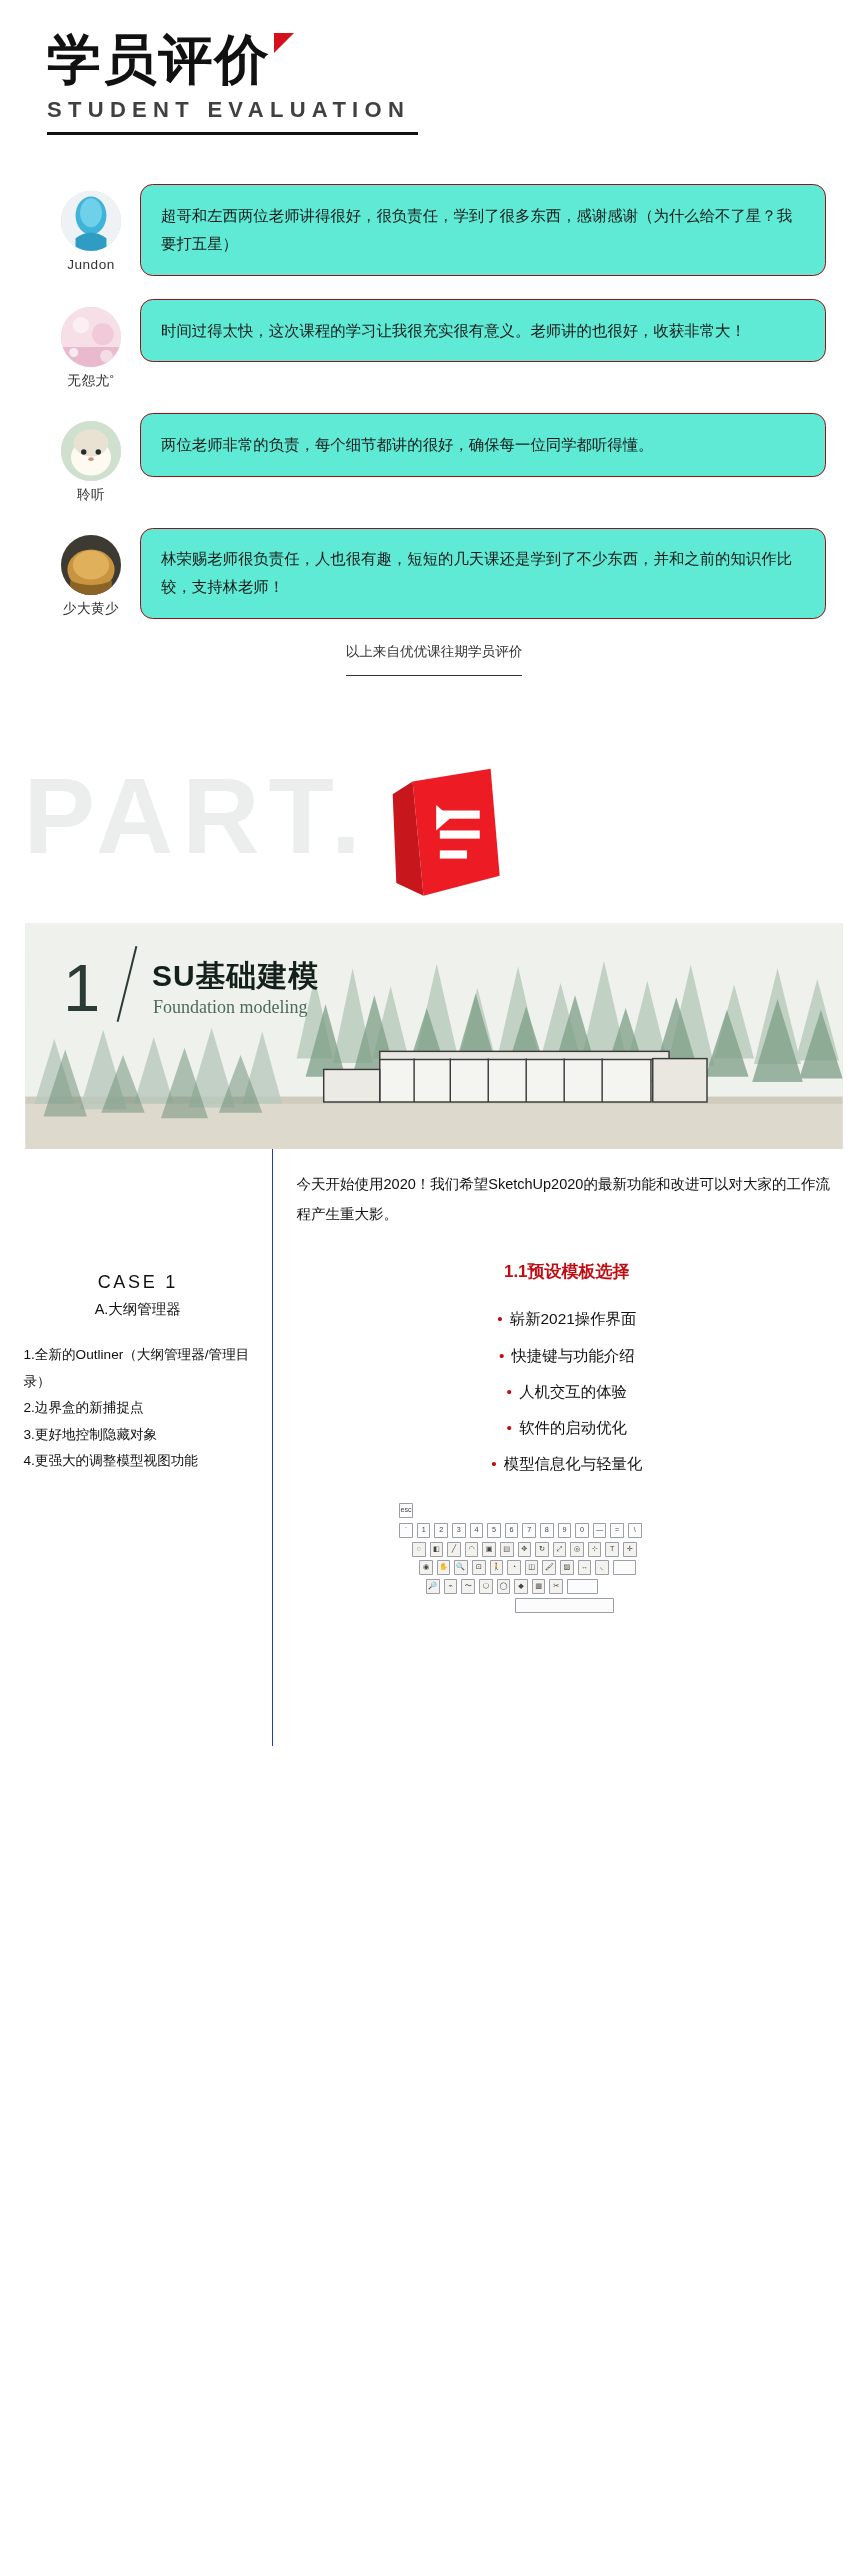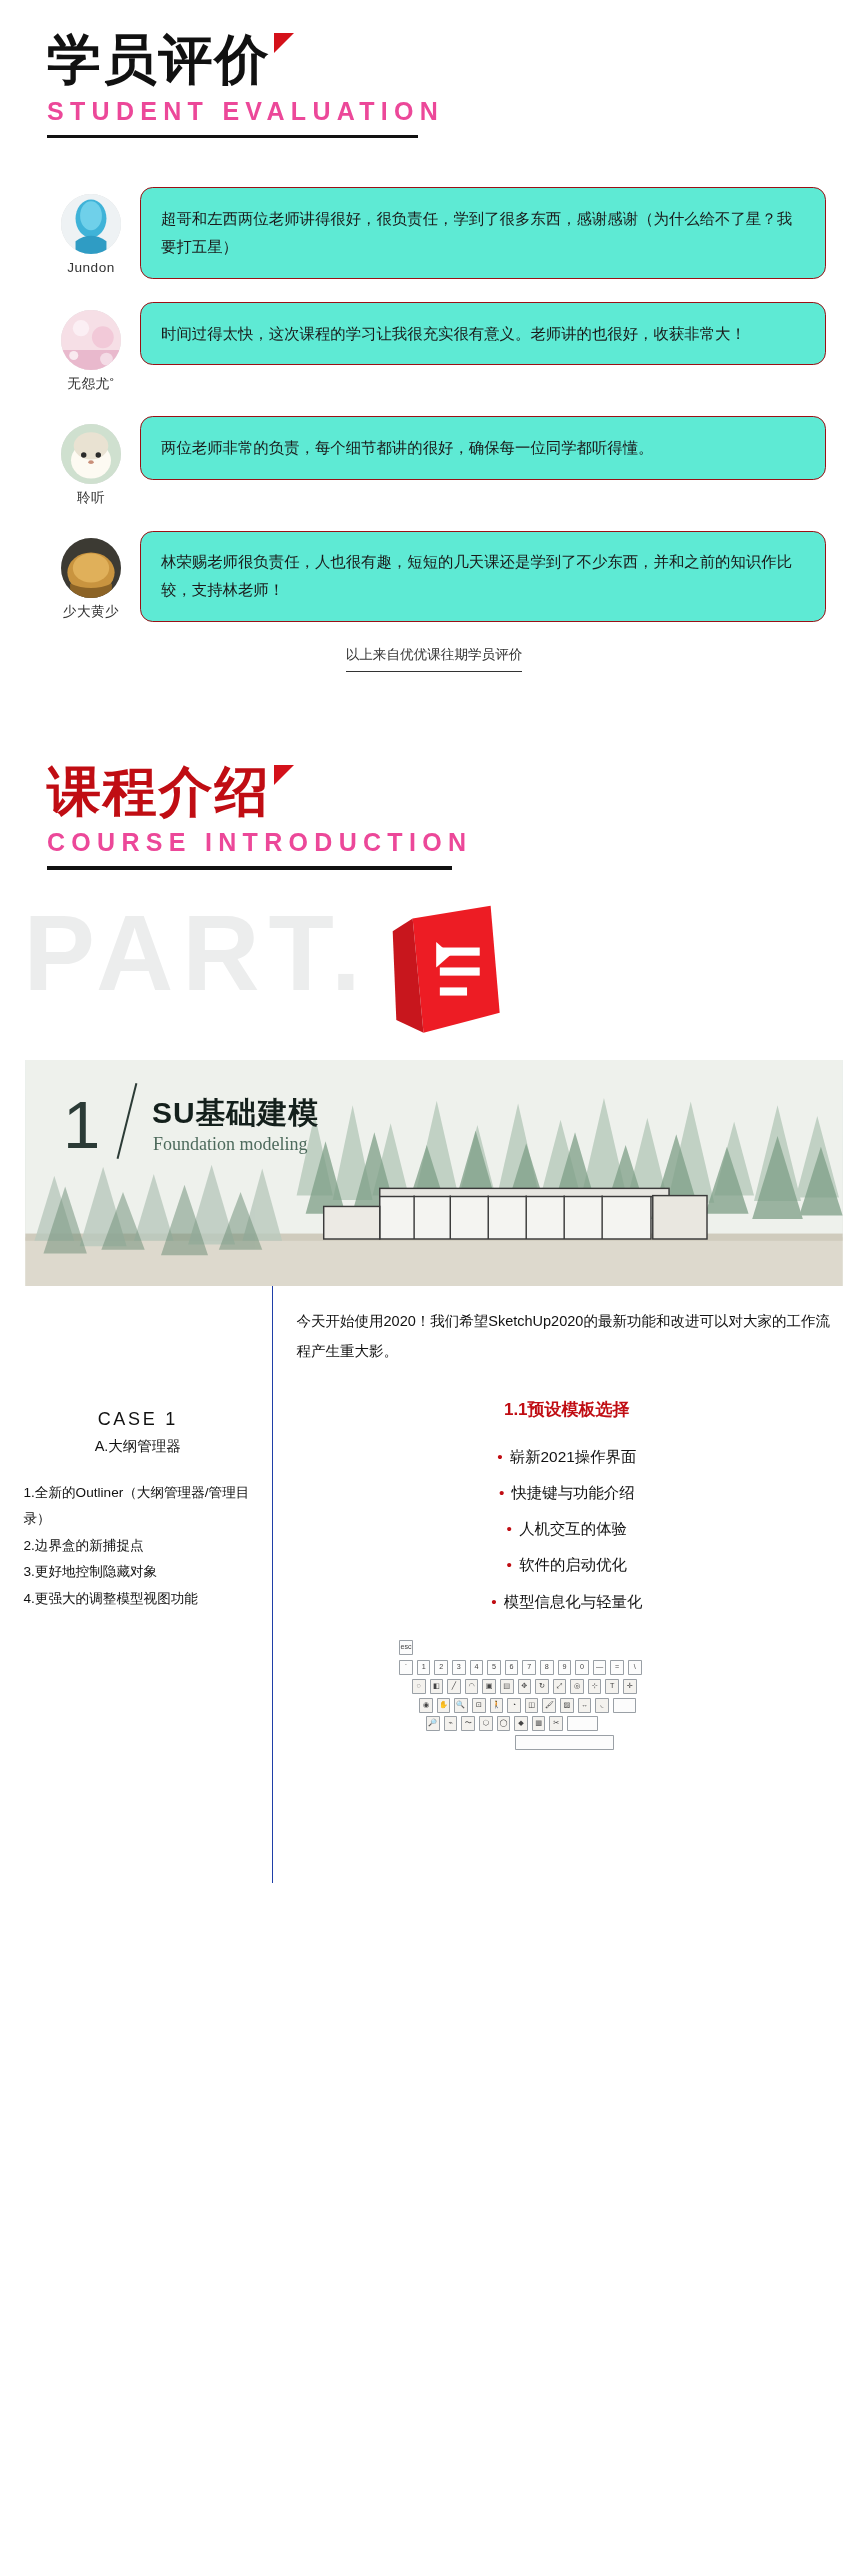--- a/index.html
+++ b/index.html
@@ -26,24 +26,24 @@
   .sh-flag {
     display: inline-block;
     width: 0; height: 0;
     border-left: 20px solid #d4111a;
     border-bottom: 20px solid transparent;
     position: relative;
     top: -25px;
     margin-left: 3.6px;
   }
   .sh-en {
-    font-size: 25px;
+    font-size: 22px;
     font-weight: 700;
     letter-spacing: 6.3px;
-    color: #ec4899;
+    color: #404040;
     margin-top: 9px;
     padding-bottom: 7.2px;
     display: inline-block;
   }
   .sh-rule {
     height: 3.6px;
     background: #111;
     width: 380px;
     margin-top: 1.8px;
   }
@@ -85,21 +85,21 @@
     color: #1a1a1a;
     background: #5eead4;
   }
   .review-note {
     text-align: center;
     font-size: 13.6px;
     color: #333;
     margin-top: 12.7px;
     margin-bottom: 9px;
   }
-  .review-note span { border-bottom: 0.9px solid #333; padding-bottom: 9px; }
+  .review-note span { border-bottom: 0.9px solid #333; padding-bottom: 16px; }
 
   
   .course-intro { margin-top: 99px; }
   .part-band {
     position: relative;
     height: 163px;
     margin-top: 27px;
     overflow: hidden;
   }
   .part-ghost {
@@ -314,27 +314,20 @@
         </div>
         <div class="uname">少大黄少</div>
       </div>
       <div class="bubble">林荣赐老师很负责任，人也很有趣，短短的几天课还是学到了不少东西，并和之前的知识作比较，支持林老师！</div>
     </div>
 
     <div class="review-note"><span>以上来自优优课往期学员评价</span></div>
   </div>
 
   <div class="course-intro">
-    <div class="section-head">
-      <div>
-        <span class="sh-cn" style="color:#c00d13;">课程介绍</span><span class="sh-flag"></span>
-      </div>
-      <div class="sh-en">COURSE INTRODUCTION</div>
-      <div class="sh-rule" style="width:405px;"></div>
-    </div>
 
     <div class="part-band">
       <div class="part-ghost">PART. 1</div>
       <div class="su-logo">
         <svg width="136" height="136" viewBox="0 0 150 150">
           <path d="M36 16 L122 2 L132 120 L48 142 Z" fill="#ed1c24"></path>
           <path d="M36 16 L48 142 L18 128 L14 30 Z" fill="#c8161d"></path>
           <rect x="66" y="48" width="44" height="9" fill="#fff"></rect>
           <rect x="66" y="70" width="44" height="9" fill="#fff"></rect>
           <rect x="66" y="92" width="30" height="9" fill="#fff"></rect>

